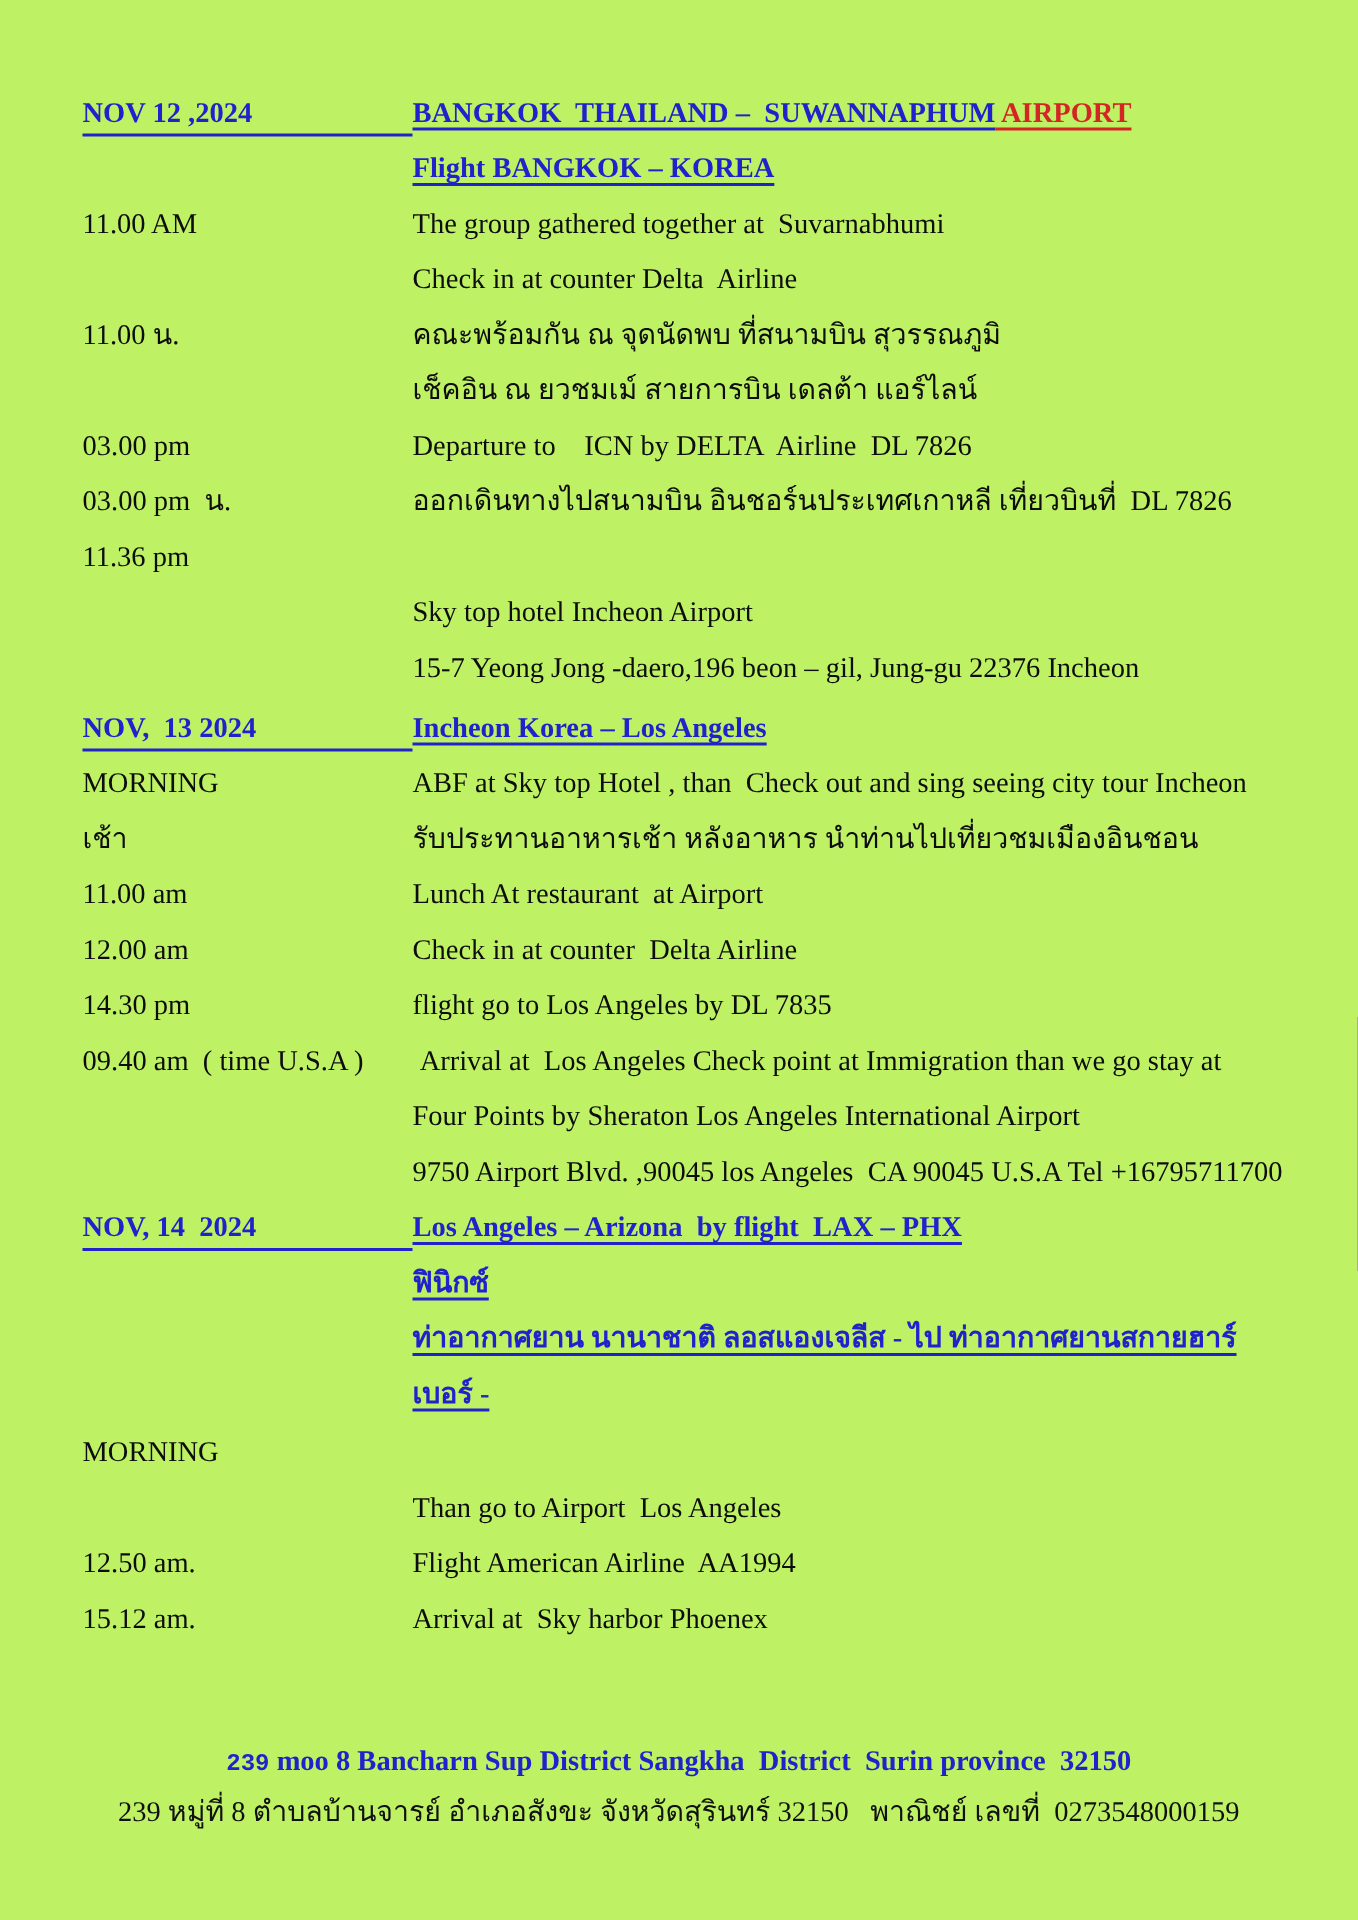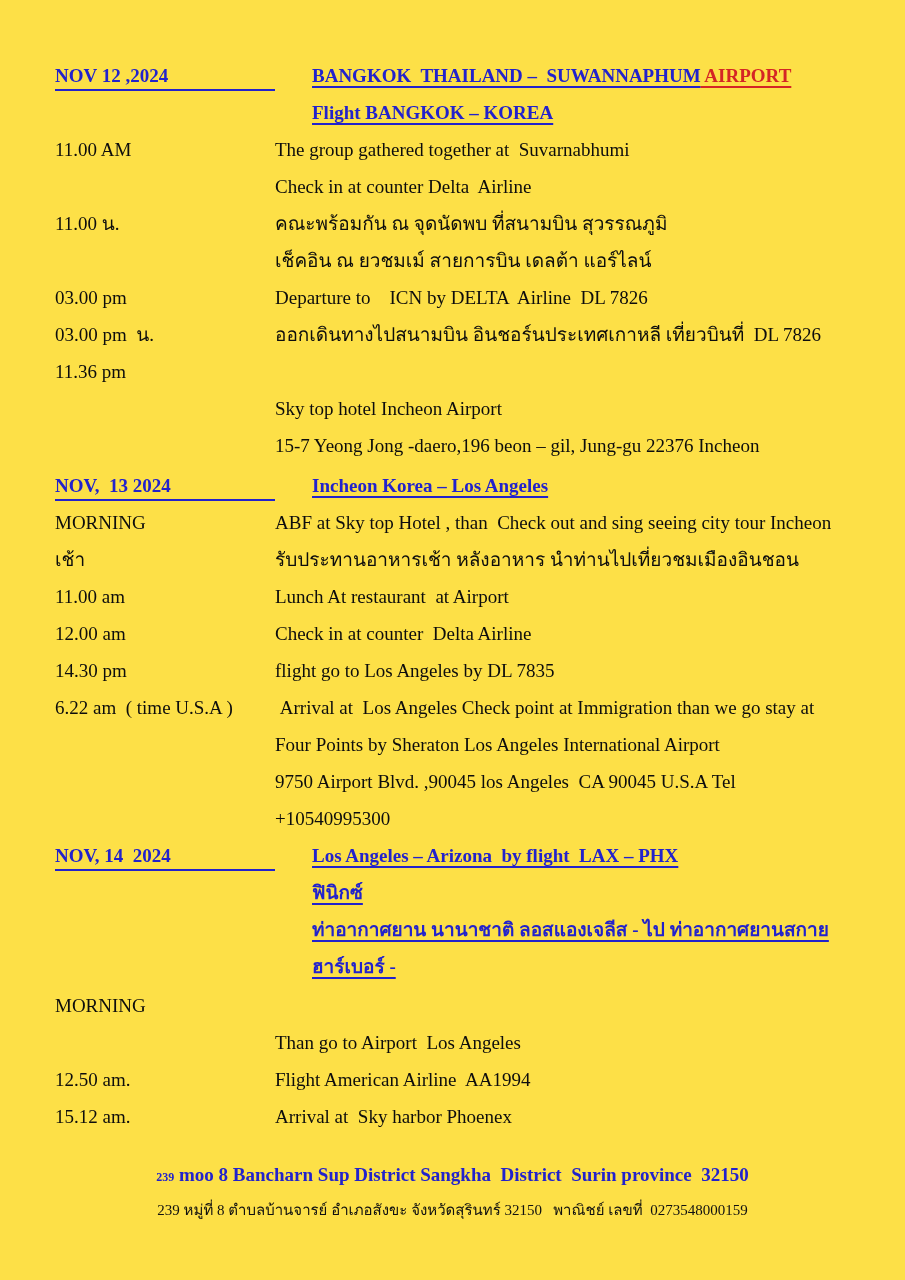--- a/index.html
+++ b/index.html
@@ -1,19 +1,19 @@
 <!DOCTYPE html>
 <html><head>
 <meta charset="utf-8">
 <style>
   html,body{margin:0;padding:0;background:#888;}
   .page{
     position:relative;
     width:905px;height:1280px;
-    background:#fde047;
+    background:#bef264;
     font-family:"Liberation Serif","DejaVu Serif",serif;
     color:#0d0d0d;
     overflow:hidden;
     margin:0 auto;
   }
   .doc{
     position:absolute;
     left:55px;top:57px;width:800px;
   }
   .row{
@@ -26,21 +26,21 @@
     font-size:19px;
     line-height:37px;
     white-space:pre-wrap;
   }
   .d{
     flex:1;
     font-size:19px;
     line-height:37px;
     white-space:pre-wrap;
   }
-  .blue{color:#2222CC;margin-left:37px;}
+  .blue{color:#2222CC;}
   .red{color:#D42525;margin-top:32px;}
   .bold{font-weight:bold;}
   .u{
     text-decoration:underline;
     text-decoration-thickness:2px;
     text-underline-offset:4px;
   }
   
   .u-fill{
     display:inline-block;
@@ -60,26 +60,26 @@
   }
   .footer-en{
     color:#2222CC;
     font-weight:bold;
     font-size:19px;
     line-height:26px;
     margin-bottom:7px;
     white-space:pre-wrap;
   }
   .footer-en .small-num{
-    font-size:12px;
-    font-family:Liberation Serif, serif;
+    font-size:16px;
+    font-family:Liberation Mono, monospace;
   }
   .footer-th{
     color:#111;
-    font-size:15px;
+    font-size:19px;
     line-height:26px;
     white-space:pre-wrap;
   }
 </style>
 </head>
 <body>
 
 <div class="page">
   <div class="doc">
 
@@ -148,30 +148,30 @@
     </div>
     <div class="row">
       <span class="t">12.00 am</span>
       <span class="d">Check in at counter  Delta Airline</span>
     </div>
     <div class="row">
       <span class="t">14.30 pm</span>
       <span class="d">flight go to Los Angeles by DL 7835</span>
     </div>
     <div class="row">
-      <span class="t">6.22 am  ( time U.S.A )</span>
+      <span class="t">09.40 am  ( time U.S.A )</span>
       <span class="d"> Arrival at  Los Angeles Check point at Immigration than we go stay at</span>
     </div>
     <div class="row">
       <span class="t"></span>
       <span class="d">Four Points by Sheraton Los Angeles International Airport</span>
     </div>
     <div class="row">
       <span class="t"></span>
-      <span class="d">9750 Airport Blvd. ,90045 los Angeles  CA 90045 U.S.A Tel +10540995300</span>
+      <span class="d">9750 Airport Blvd. ,90045 los Angeles  CA 90045 U.S.A Tel +16795711700</span>
     </div>
 
     <div class="row">
       <span class="t"><span class="u-fill">NOV, 14  2024</span></span>
       <span class="d bold blue"><span class="u">Los Angeles – Arizona  by flight  LAX – PHX</span></span>
     </div>
 
     <div class="row">
       <span class="t"></span>
       <span class="d bold blue"><span class="u">ฟินิกซ์</span></span>

